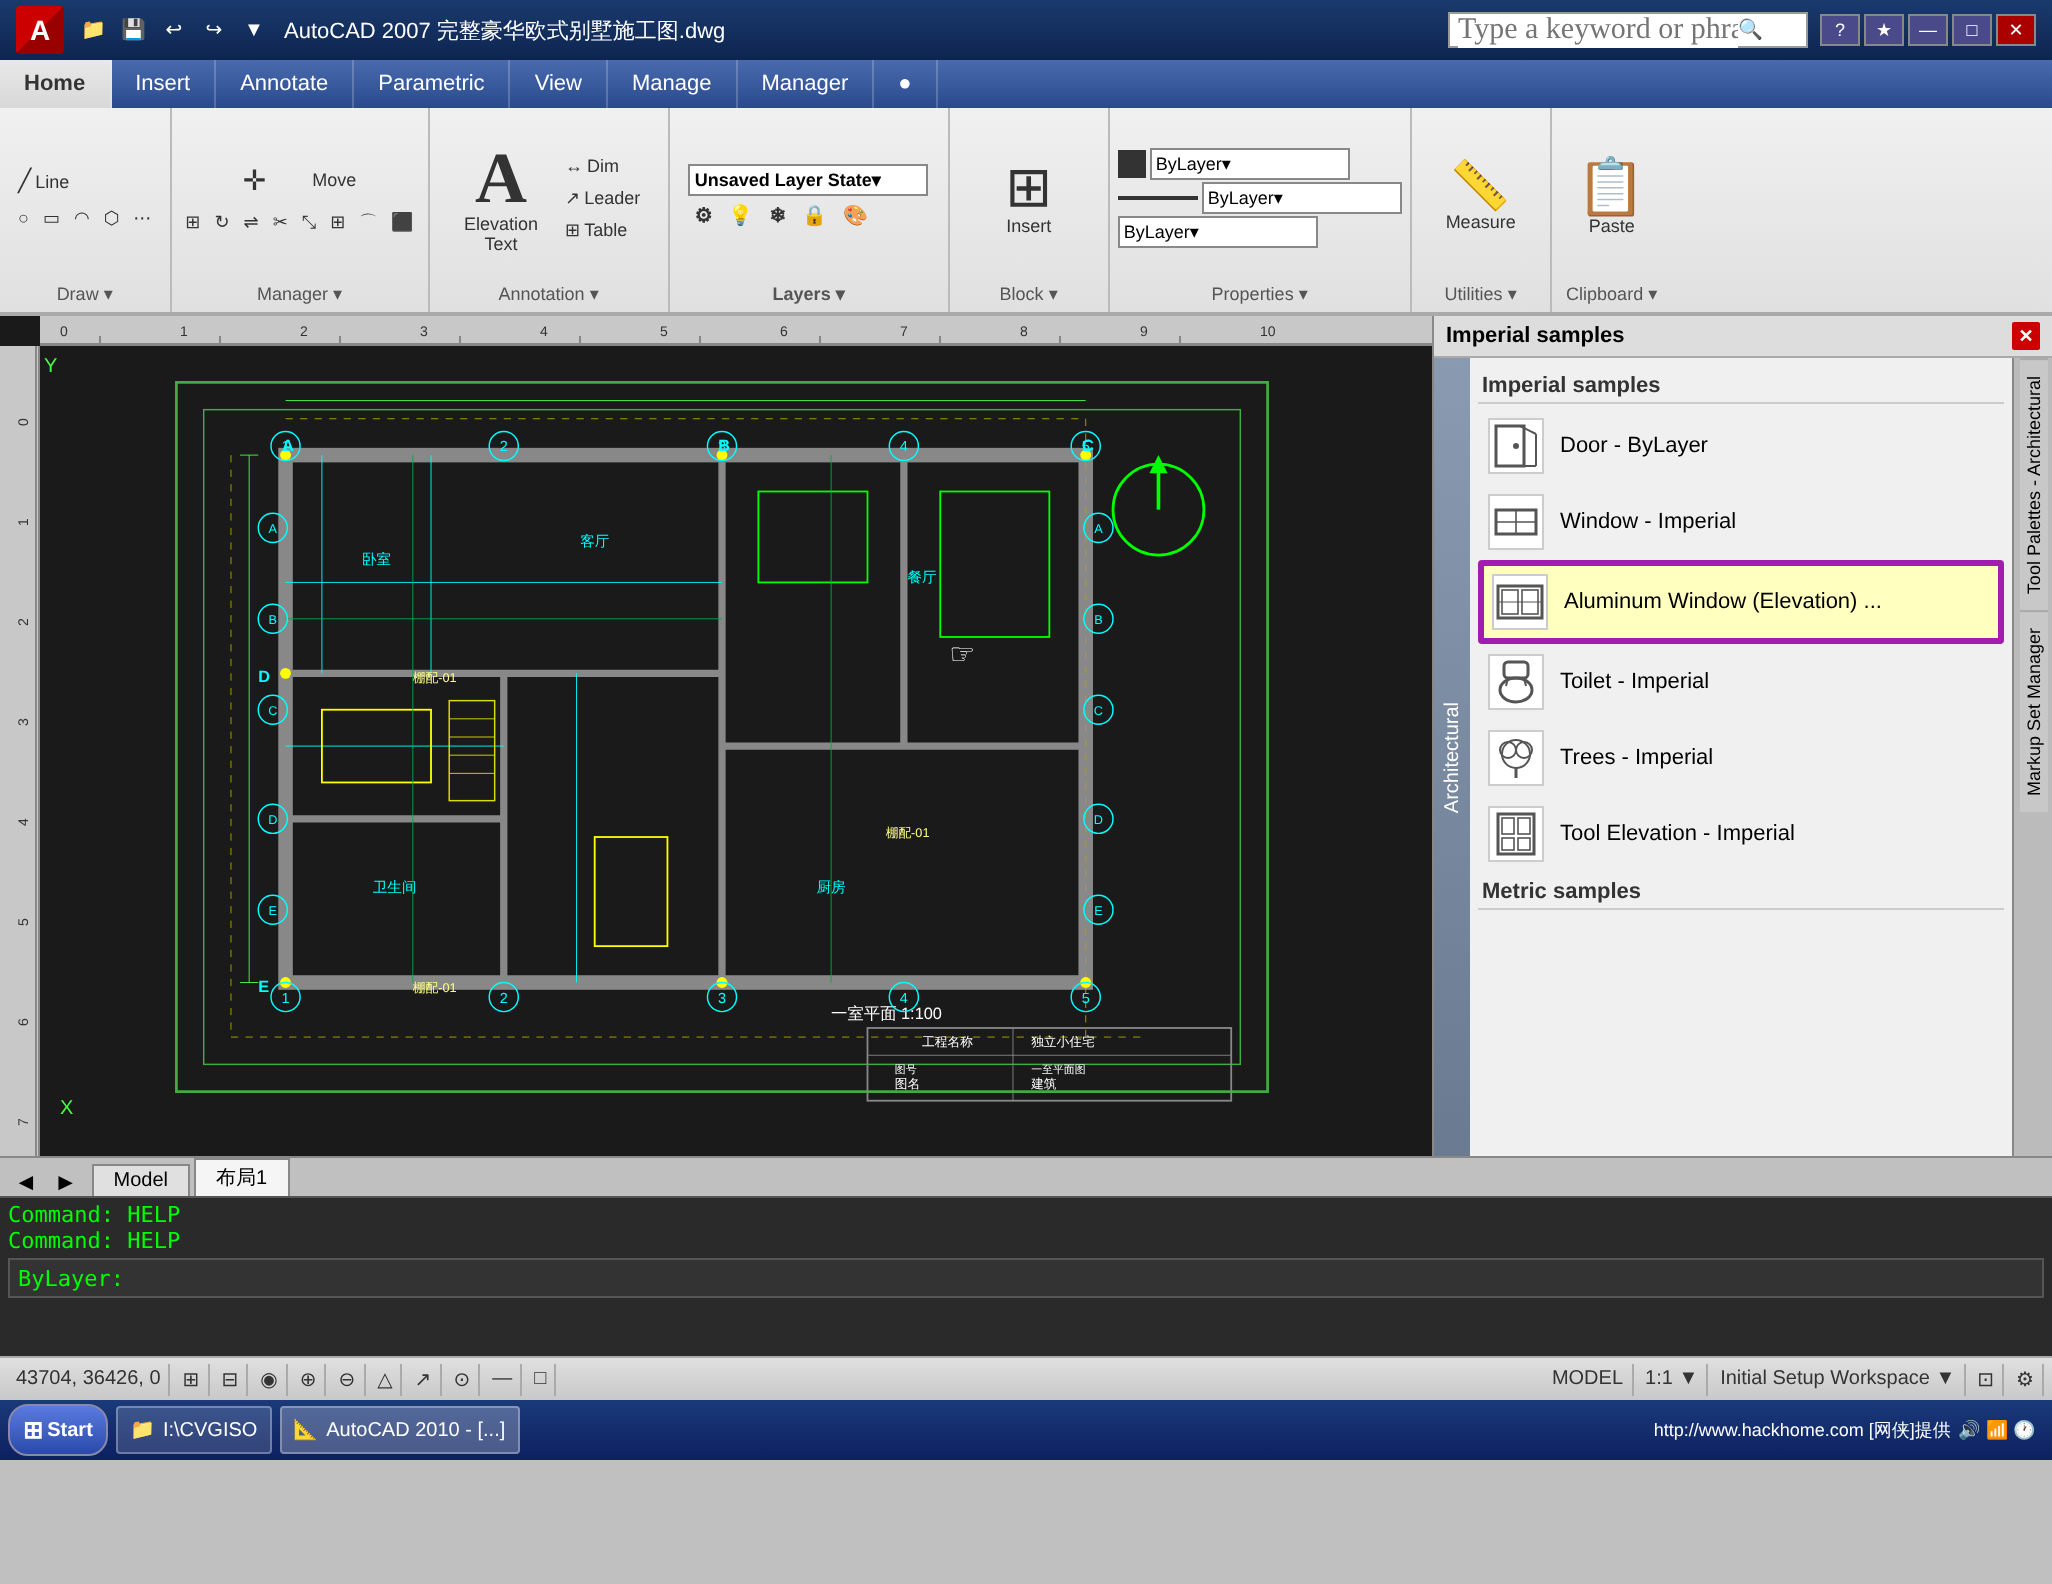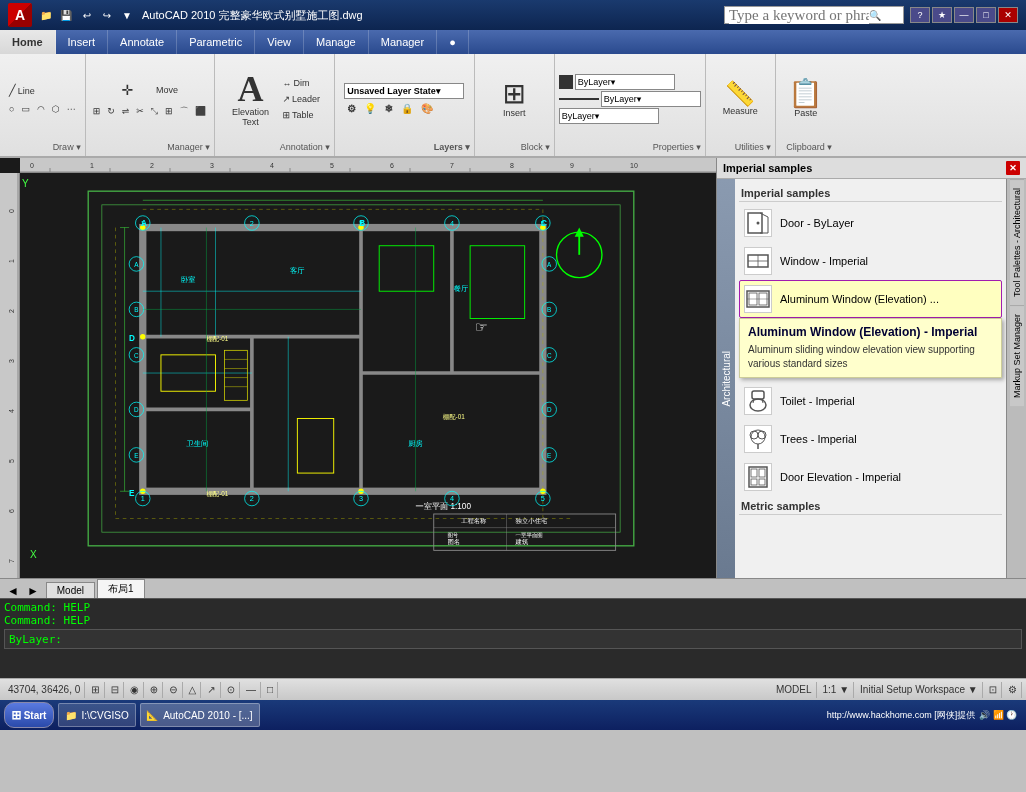--- a/index.html
+++ b/index.html
@@ -90,21 +90,21 @@
       display: flex;
       flex-wrap: wrap;
       gap: 2px;
       flex: 1;
       align-items: center;
       justify-content: center;
     }
     .ribbon-group-label {
       font-size: 9px;
       color: #555;
-      text-align: right;
+      text-align: center;
       padding-bottom: 2px;
       width: 100%;
     }
 
     .rb-btn {
       display: flex; flex-direction: column; align-items: center;
       cursor: pointer;
       padding: 2px 3px;
       border: 1px solid transparent;
       border-radius: 2px;
@@ -191,21 +191,21 @@
       align-items: center;
       gap: 8px;
       padding: 4px 4px;
       cursor: pointer;
       border: 1px solid transparent;
       border-radius: 2px;
       font-size: 11px;
     }
     .palette-item.highlighted {
       background: #ffffc0;
-      border: 1px solid #a21caf;
+      border: 3px solid #a21caf;
     }
     .palette-item .item-icon {
       width: 28px; height: 28px;
       background: white;
       border: 1px solid #ccc;
       display: flex; align-items: center; justify-content: center;
       font-size: 14px;
       flex-shrink: 0;
     }
 
@@ -347,21 +347,21 @@
 <div id="titlebar">
   <div class="left">
     <div class="logo">A</div>
     <div class="tb-btns">
       <div class="qa-btn">📁</div>
       <div class="qa-btn">💾</div>
       <div class="qa-btn">↩</div>
       <div class="qa-btn">↪</div>
       <div class="qa-btn">▼</div>
     </div>
-    <div style="font-size:11px;">AutoCAD 2010  完整豪华欧式别墅施工图.dwg</div>
+    <div style="font-size:11px;">AutoCAD 2007  完整豪华欧式别墅施工图.dwg</div>
   </div>
   <div style="display:flex;align-items:center;gap:6px;">
     <div id="search-bar">
       <input type="text" placeholder="Type a keyword or phrase" style="">
       <span style="font-size:10px;">🔍</span>
     </div>
     <div style="display:flex;gap:2px;">
       <div class="win-btn" style="background:#4a4a8a;">?</div>
       <div class="win-btn" style="background:#4a4a8a;">★</div>
       <div class="win-btn">—</div>
@@ -792,24 +792,20 @@
             <svg width="24" height="24" viewBox="0 0 24 24">
                 <rect x="1" y="4" width="22" height="16" fill="none" stroke="#555" stroke-width="1.5"></rect>
                 <rect x="3" y="6" width="8" height="12" fill="none" stroke="#555" stroke-width="0.8"></rect>
                 <rect x="13" y="6" width="8" height="12" fill="none" stroke="#555" stroke-width="0.8"></rect>
                 <line x1="1" y1="12" x2="23" y2="12" stroke="#555" stroke-width="0.5"></line>
               </svg>
           </div>
           <span>Aluminum Window (Elevation) ...</span>
         </div>
 
-        <div id="tooltip-popup" style="position:relative; left:0; top:0; width:100%; background:#ffffcc; border:1px solid #cc9; padding:6px 8px; font-size:11px; margin-bottom:4px;">
-          <div class="tooltip-title">Aluminum Window (Elevation) - Imperial</div>
-          <div class="tooltip-desc">Aluminum sliding window elevation view supporting various standard sizes</div>
-        </div>
 
         <div class="palette-item">
           <div class="item-icon">
             <svg width="24" height="24" viewBox="0 0 24 24">
                 <rect x="6" y="2" width="12" height="8" rx="2" fill="none" stroke="#555" stroke-width="1.5"></rect>
                 <ellipse cx="12" cy="16" rx="8" ry="6" fill="none" stroke="#555" stroke-width="1.5"></ellipse>
                 <line x1="8" y1="10" x2="7" y2="14" stroke="#555" stroke-width="1"></line>
                 <line x1="16" y1="10" x2="17" y2="14" stroke="#555" stroke-width="1"></line>
               </svg>
           </div>
@@ -832,21 +828,21 @@
         <div class="palette-item">
           <div class="item-icon">
             <svg width="24" height="24" viewBox="0 0 24 24">
                 <rect x="3" y="2" width="18" height="20" fill="none" stroke="#555" stroke-width="1.5"></rect>
                 <rect x="5" y="4" width="6" height="8" fill="none" stroke="#555" stroke-width="0.8"></rect>
                 <rect x="13" y="4" width="6" height="8" fill="none" stroke="#555" stroke-width="0.8"></rect>
                 <rect x="5" y="14" width="6" height="6" fill="none" stroke="#555" stroke-width="0.8"></rect>
                 <rect x="13" y="14" width="6" height="6" fill="none" stroke="#555" stroke-width="0.8"></rect>
               </svg>
           </div>
-          <span>Door Elevation - Imperial</span>
+          <span>Tool Elevation - Imperial</span>
         </div>
 
         <div class="palette-section-header">Metric samples</div>
 
 
       </div>
 
       <div id="palettes-right-tabs" style="width:20px; background:#bbb; border-left:1px solid #888; display:flex; flex-direction:column; align-items:center;">
         <div class="vert-tab">Tool Palettes - Architectural</div>
         <div class="vert-tab">Markup Set Manager</div>

